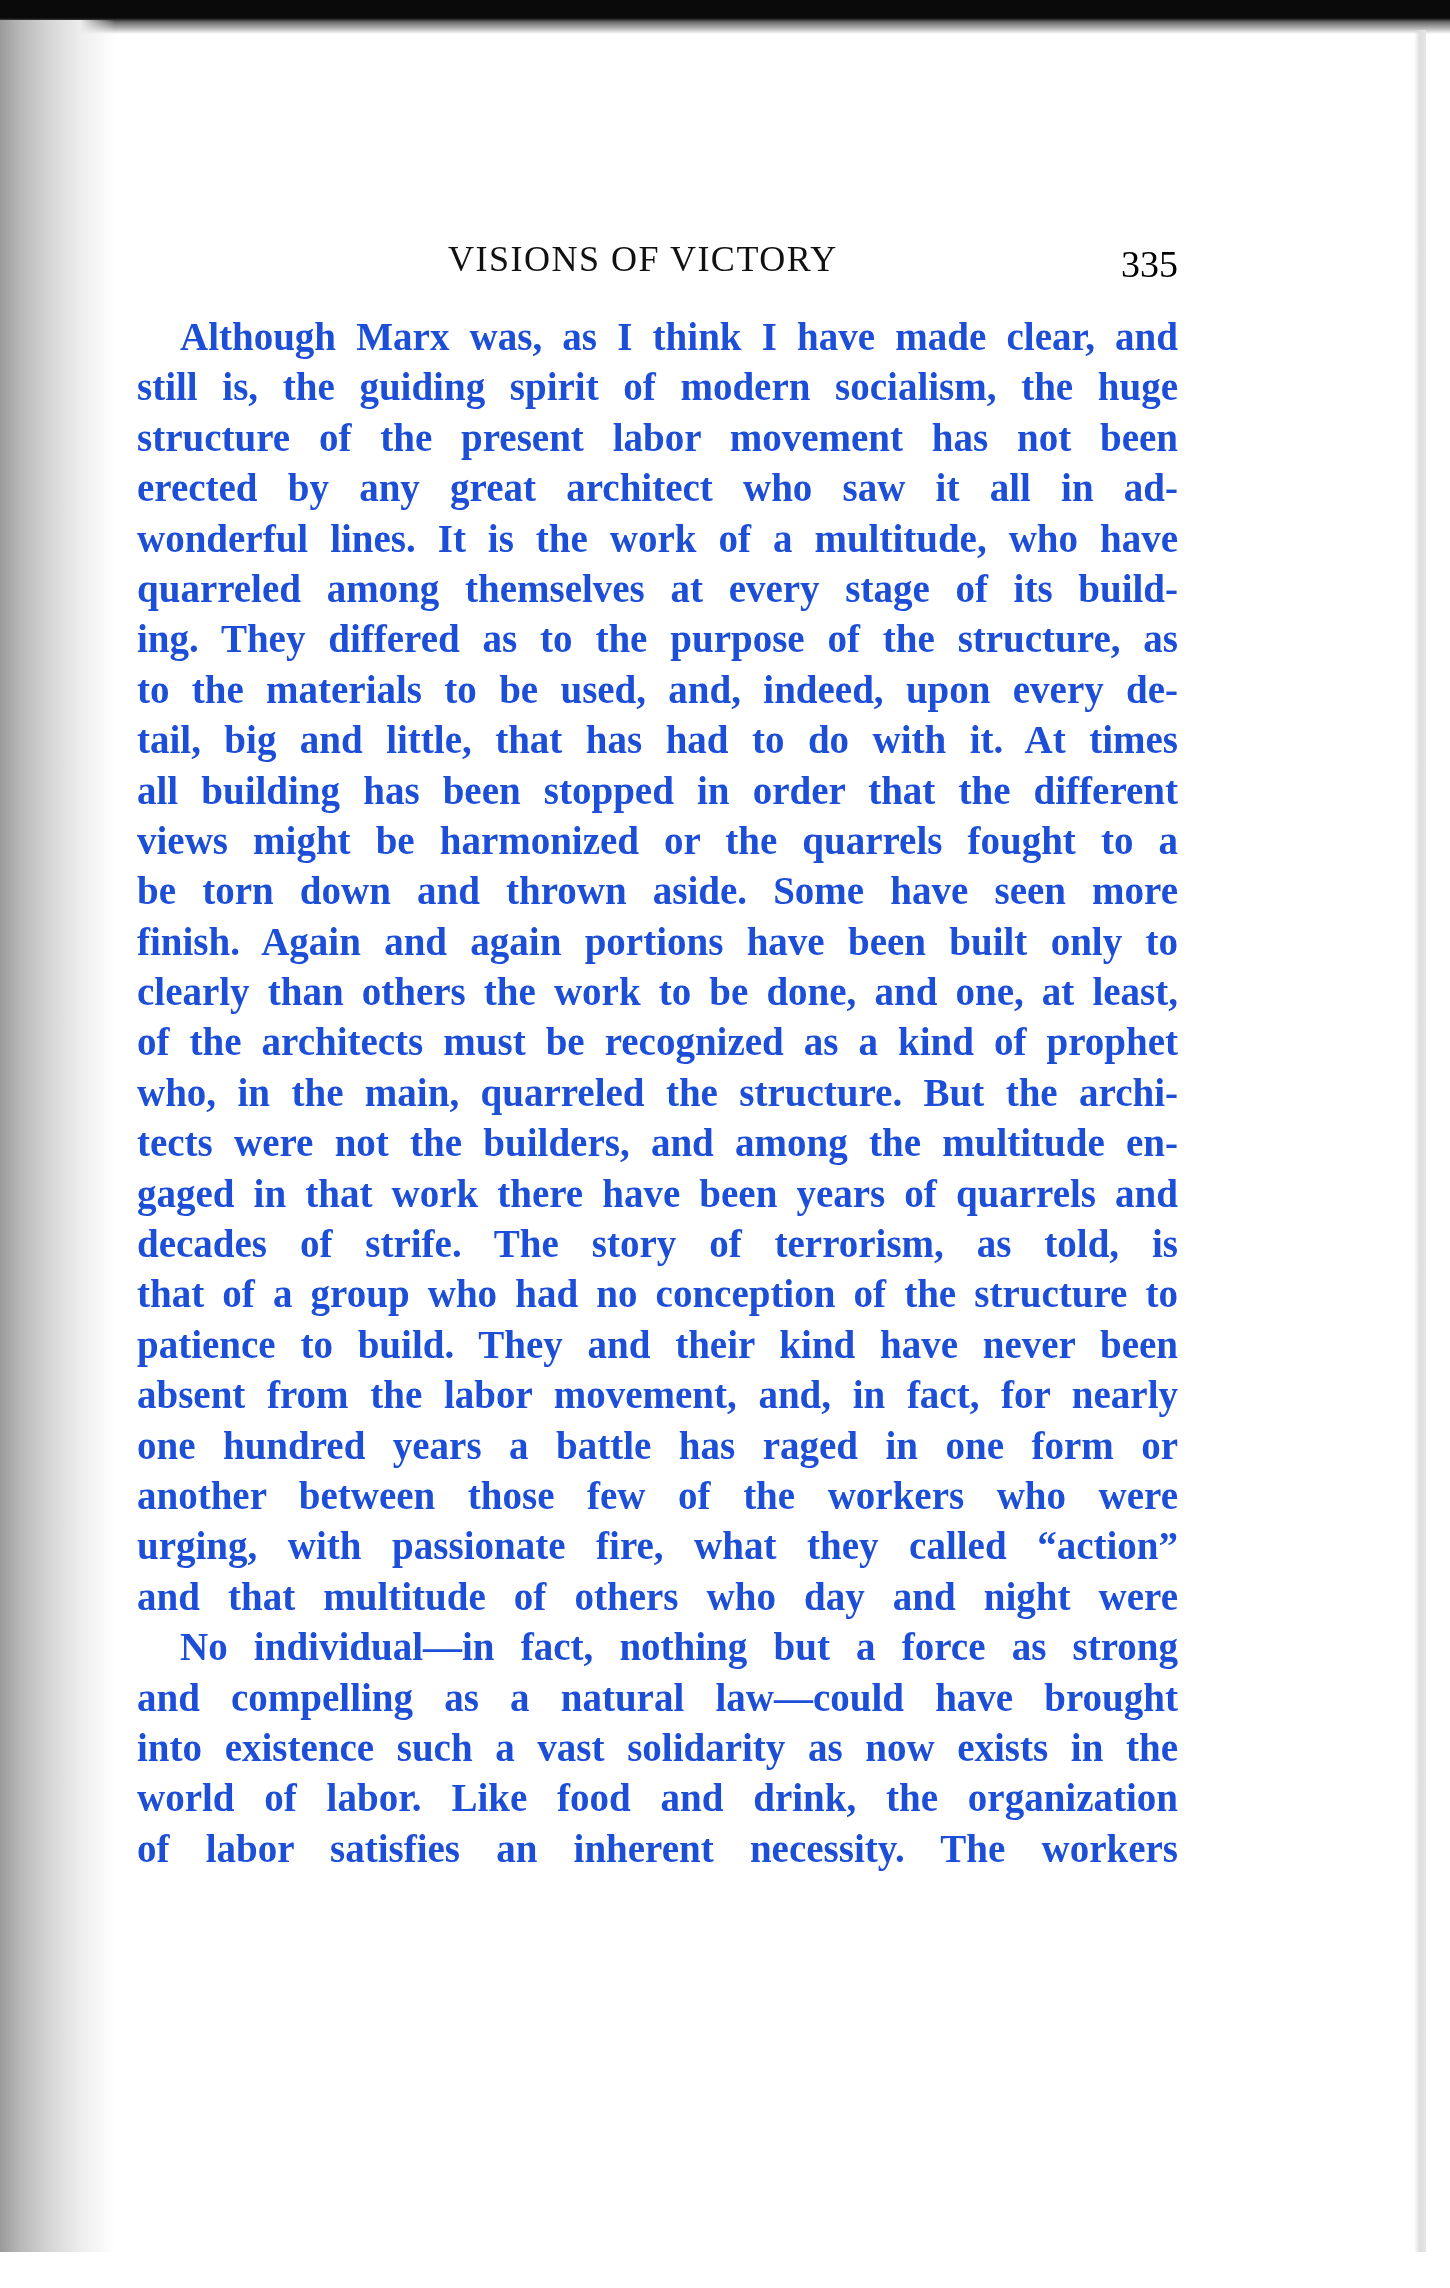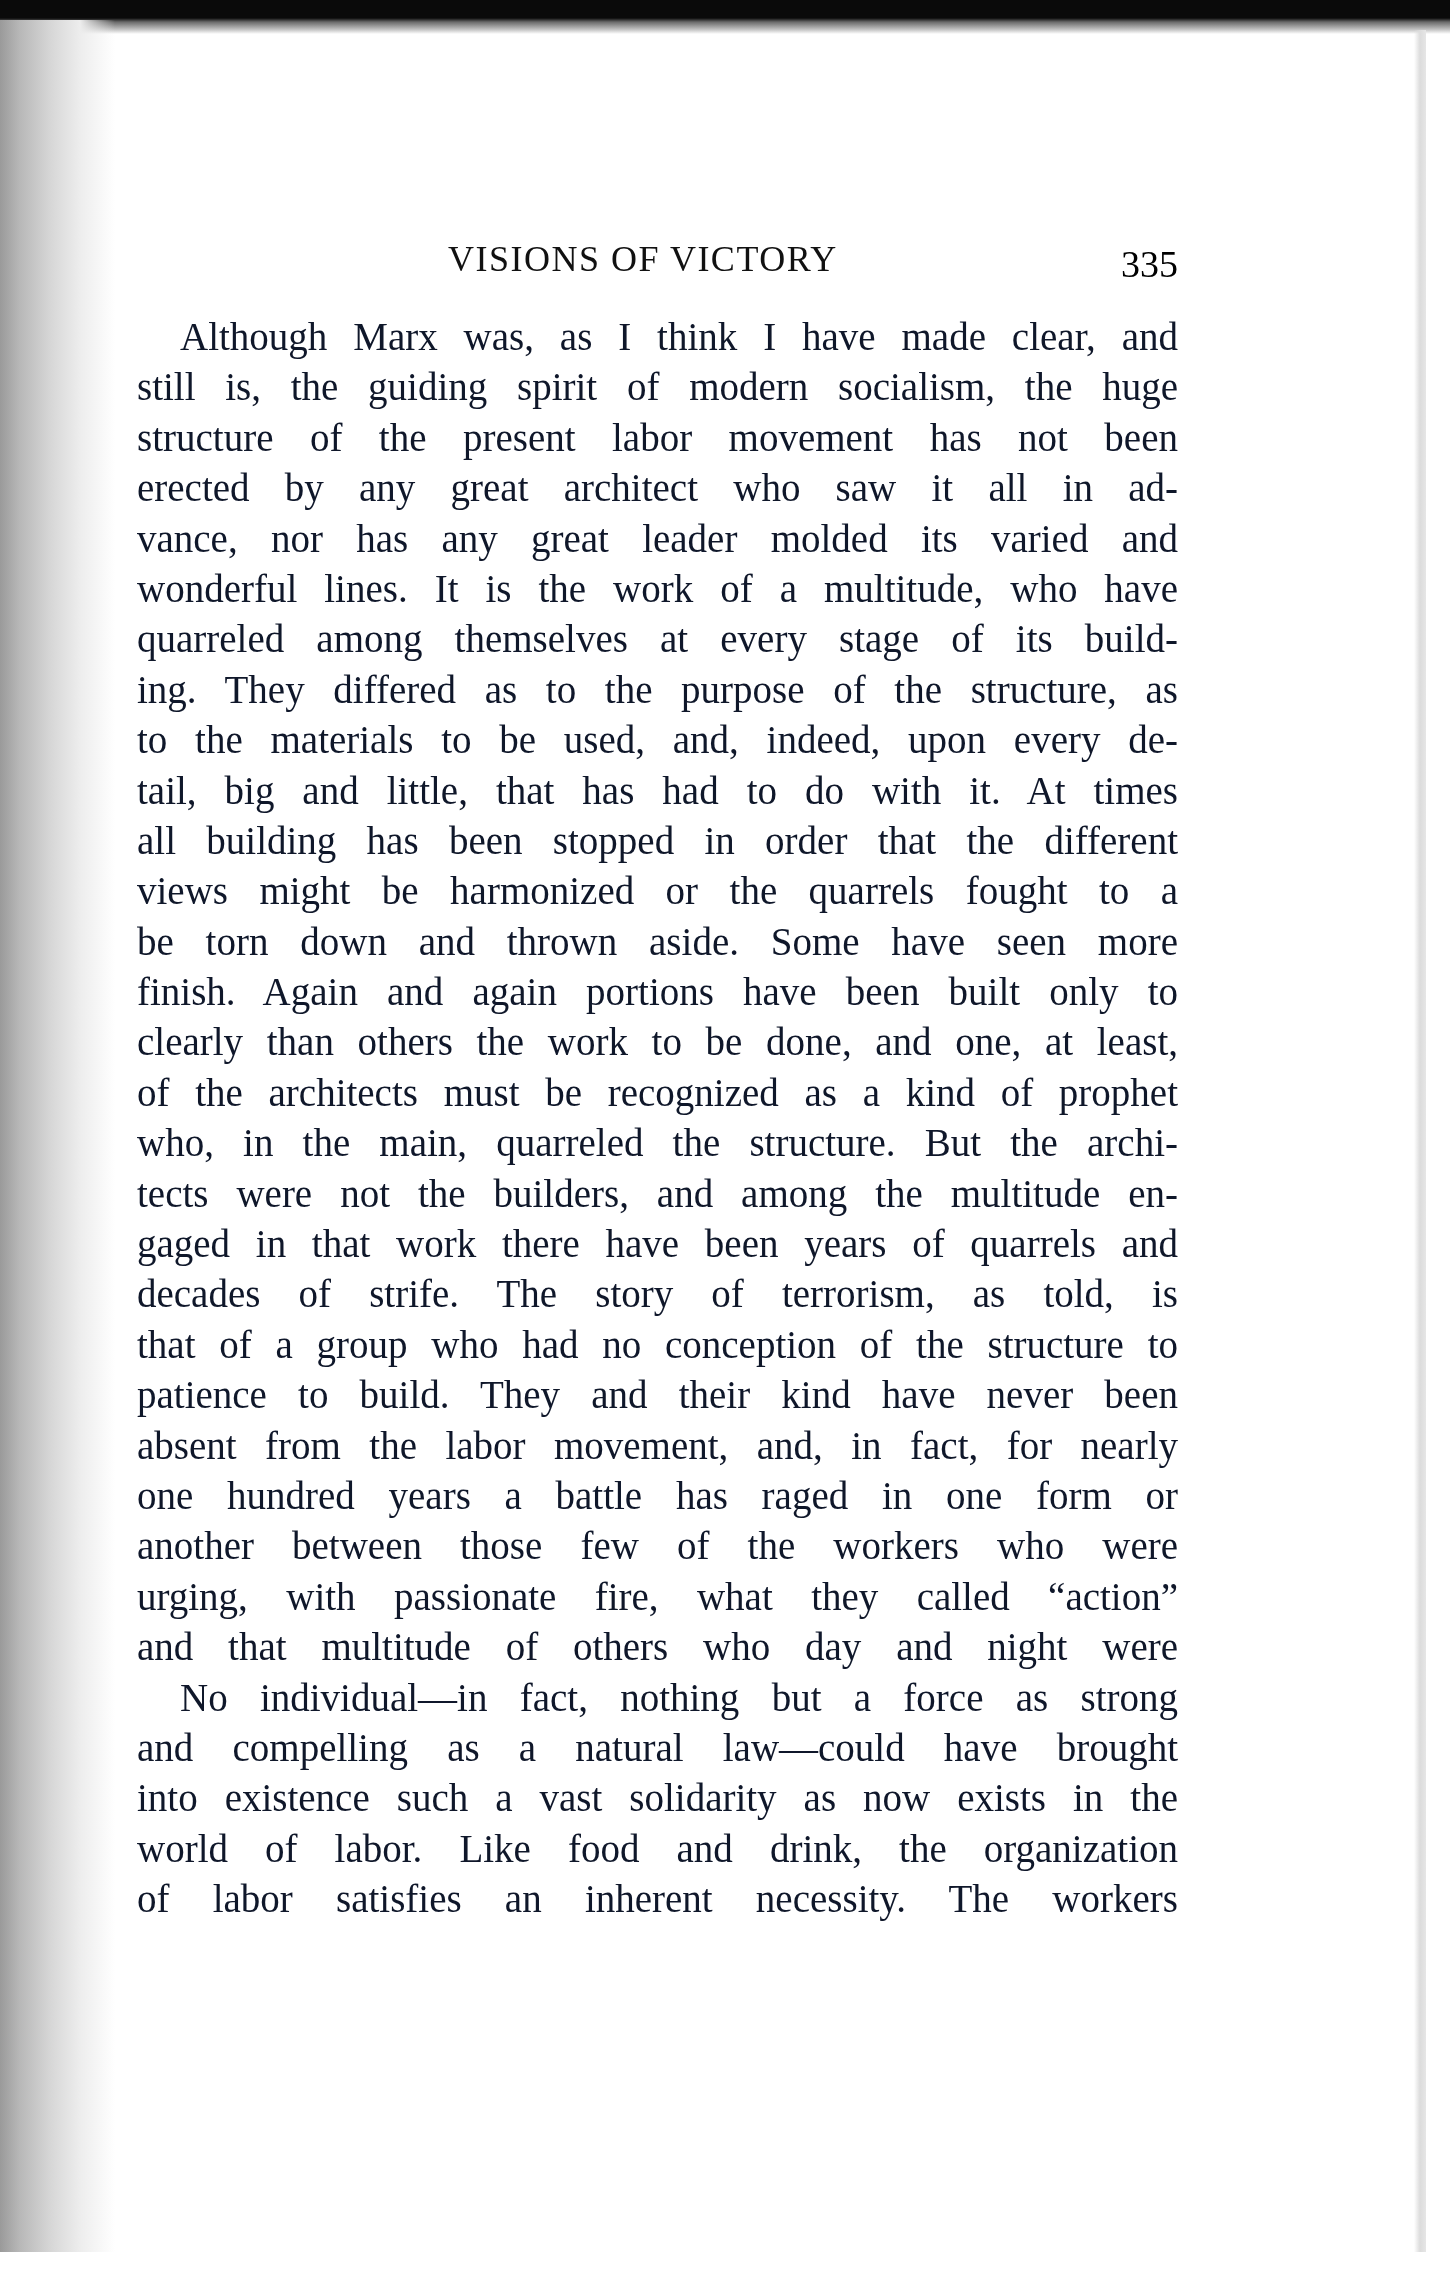--- a/index.html
+++ b/index.html
@@ -75,21 +75,22 @@
       color: #000000;
     }
     .text-block {
       position: absolute;
       left: 137px;
       top: 312px;
       width: 1041px;
       font-family: "Liberation Serif", "DejaVu Serif", serif;
       font-size: 39px;
       line-height: 50.4px;
-      color: #0f172a;
+      color: #1d4ed8;
+      font-weight: bold;
     }
     .line {
       display: block;
       height: 50.4px;
       white-space: nowrap;
       text-align: justify;
       text-align-last: justify;
     }
     .line.indent {
       padding-left: 43px;
@@ -110,21 +111,20 @@
     <span class="running-title">VISIONS OF VICTORY</span>
     <span class="page-number">335</span>
   </div>
 
   <div class="text-block">
     <div>
       <span class="line indent">Although Marx was, as I think I have made clear, and</span>
       <span class="line">still is, the guiding spirit of modern socialism, the huge</span>
       <span class="line">structure of the present labor movement has not been</span>
       <span class="line">erected by any great architect who saw it all in ad-</span>
-      <span class="line">vance, nor has any great leader molded its varied and</span>
       <span class="line">wonderful lines.  It is the work of a multitude, who have</span>
       <span class="line">quarreled among themselves at every stage of its build-</span>
       <span class="line">ing.  They differed as to the purpose of the structure, as</span>
       <span class="line">to the materials to be used, and, indeed, upon every de-</span>
       <span class="line">tail, big and little, that has had to do with it.  At times</span>
       <span class="line">all building has been stopped in order that the different</span>
       <span class="line">views might be harmonized or the quarrels fought to a</span>
       <span class="line">be torn down and thrown aside.  Some have seen more</span>
       <span class="line">finish.  Again and again portions have been built only to</span>
       <span class="line">clearly than others the work to be done, and one, at least,</span>

